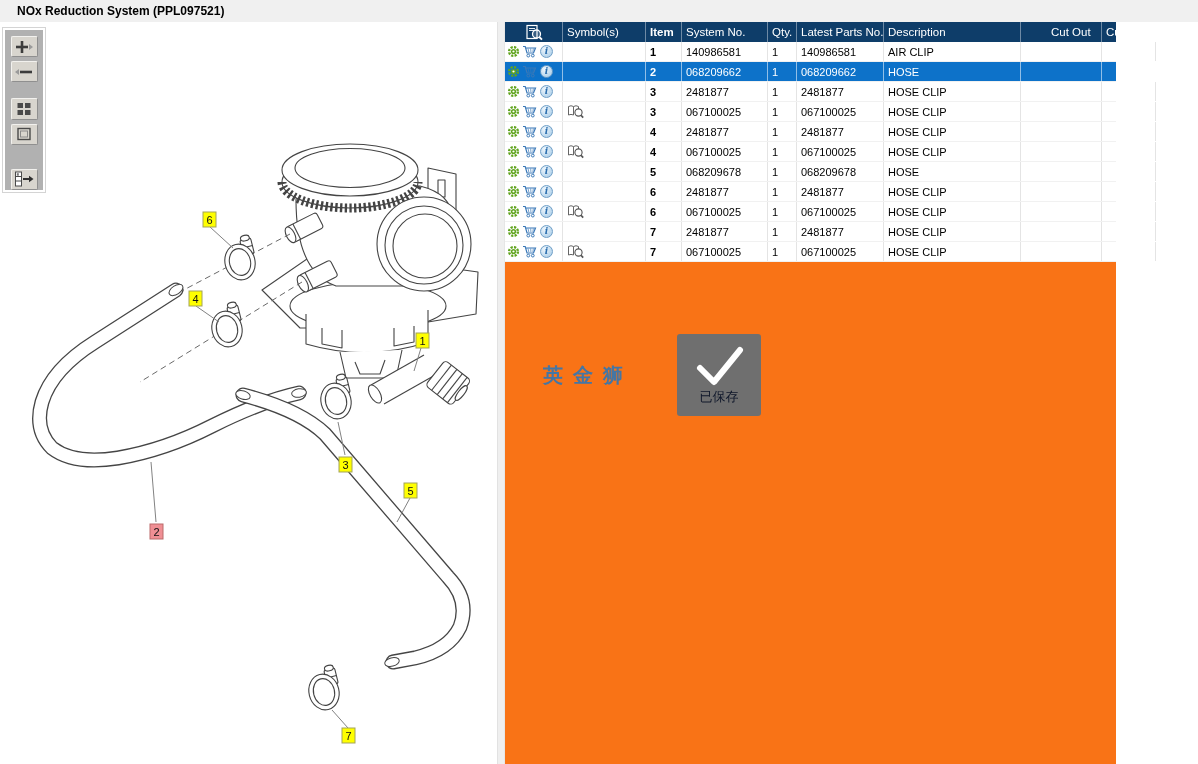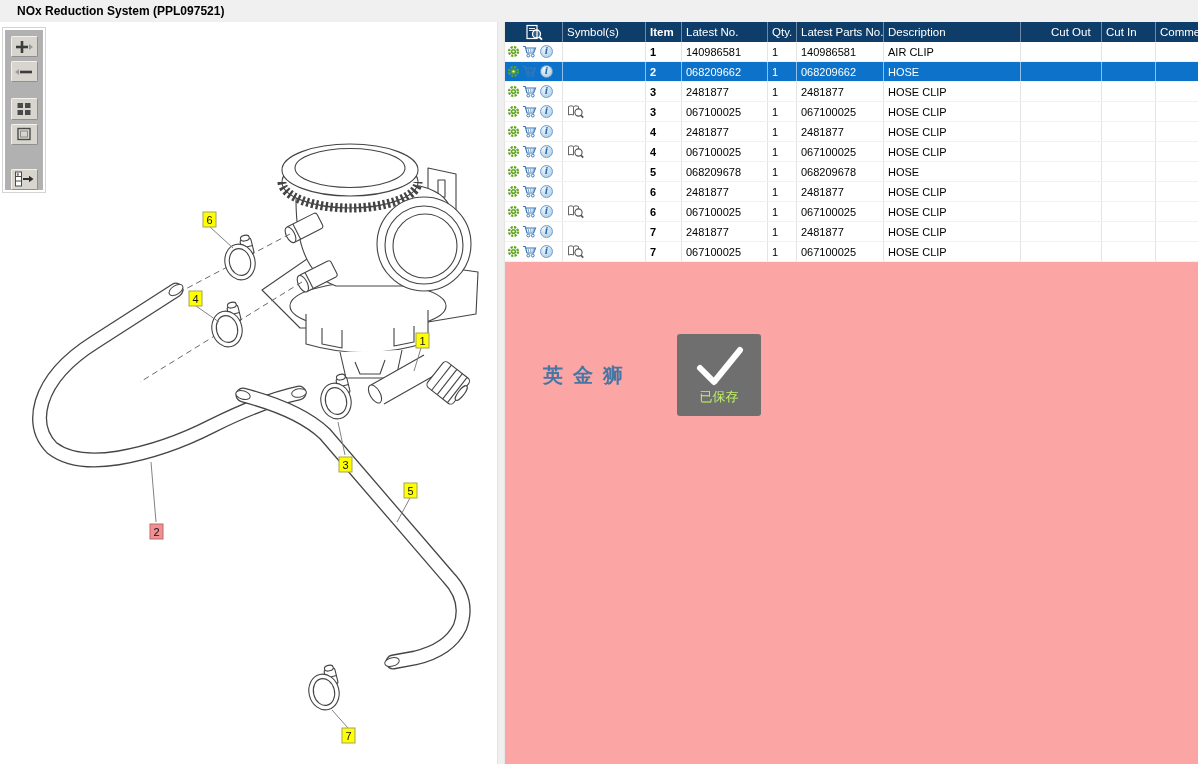--- a/index.html
+++ b/index.html
@@ -21,21 +21,21 @@
   .viewtools { position:absolute; left:3px; top:6px; width:42px; height:164px;
                background:#b1b1b1; border:2px solid #ffffff; box-shadow:0 0 0 1px #d4d4d4;
                display:flex; flex-direction:column; align-items:center; }
   .vbtn { width:27px; height:23px; background:#d8d5ce; border:1px solid #8f8f8f;
           border-top-color:#f2f1ee; border-left-color:#f2f1ee; border-radius:2px;
           display:flex; align-items:center; justify-content:center; cursor:pointer; }
   .vbtn.b1{ margin-top:6px; } .vbtn.b2{ margin-top:4px; } .vbtn.b3{ margin-top:16px; }
   .vbtn.b4{ margin-top:4px; } .vbtn.b5{ margin-top:24px; }
 
   
-  .tablepanel { position:absolute; left:505px; top:22px; width:693px; height:742px; background:#fca5a5; }
+  .tablepanel { position:absolute; left:505px; top:22px; width:611px; height:742px; background:#f97316; }
   .thead { display:flex; height:20px; background:#0e3d69; color:#fff; }
   .thead .cell { border-right:1px solid rgba(255,255,255,.4); font-size:11.5px;
                  display:flex; align-items:center; padding:0 4px; }
   .cell { overflow:hidden; white-space:nowrap; flex:none; }
   .trow { display:flex; height:20px; background:#fff; border-bottom:1px solid #f1f1f1; }
   .trow .cell { border-right:1px solid #e4e4e4; font-size:11px; display:flex;
                 align-items:center; padding:0 4px; color:#000; }
   .trow.sel { background:#0d72c9; }
   .trow.sel .cell { color:#fff; border-right-color:rgba(255,255,255,.55); }
   .c0{width:58px; padding:0 2px !important; gap:2px;} .c1{width:83px;} .c2{width:36px;font-weight:bold;}
@@ -46,21 +46,21 @@
              background:radial-gradient(circle at 35% 30%, #eef6fc 0%, #b9d6ec 70%, #9cc2e2 100%);
              border:1px solid #6f9fc8; color:#2a6eae; text-align:center;
              font:italic bold 9px "DejaVu Serif", serif; line-height:11px; }
 
   
   .watermark { position:absolute; left:543px; top:362px; font-size:20px; font-weight:bold;
                color:#4576a4; letter-spacing:10px; }
   .toast { position:absolute; left:677px; top:334px; width:84px; height:82px;
            background:#6f6f6f; border-radius:3px; display:flex; flex-direction:column;
            align-items:center; justify-content:center; }
-  .toast .lbl { color:#bef264; font-size:13px; margin-top:0; }
+  .toast .lbl { color:#0f172a; font-size:13px; margin-top:0; }
 
   
   svg text.lbltx { font:11px "Liberation Sans", sans-serif; fill:#111; text-anchor:middle; }
   .hose-out { fill:none; stroke:#454545; stroke-width:15; stroke-linecap:round; }
   .hose-in  { fill:none; stroke:#ffffff; stroke-width:12.4; stroke-linecap:round; }
   .lead { stroke:#828282; stroke-width:1; }
   .dash { stroke:#6a6a6a; stroke-width:1; stroke-dasharray:6 4; fill:none; }
 </style>
 </head>
 <body>
@@ -266,21 +266,21 @@
               <rect x="3" y="1.5" width="10" height="13" fill="none" stroke="#fff" stroke-width="1.2"></rect>
               <line x1="5" y1="4.5" x2="11" y2="4.5" stroke="#fff" stroke-width="0.9"></line>
               <line x1="5" y1="6.5" x2="11" y2="6.5" stroke="#fff" stroke-width="0.9"></line>
               <circle cx="12.5" cy="10" r="4" fill="rgba(255,255,255,.18)" stroke="#fff" stroke-width="1.3"></circle>
               <line x1="15.3" y1="13" x2="18" y2="15.6" stroke="#fff" stroke-width="1.8"></line>
             </svg>
           </span>
       </div>
       <div class="cell c1">Symbol(s)</div>
       <div class="cell c2">Item</div>
-      <div class="cell c3">Latest No.</div>
+      <div class="cell c3">System No.</div>
       <div class="cell c4">Qty.</div>
       <div class="cell c5">Latest Parts No.</div>
       <div class="cell c6">Description</div>
       <div class="cell c7">Cut Out</div>
       <div class="cell c8">Cut In</div>
       <div class="cell c9">Comment</div>
     </div>
     <div id="tbody">
         <div class="trow">
           <div class="cell c0">

